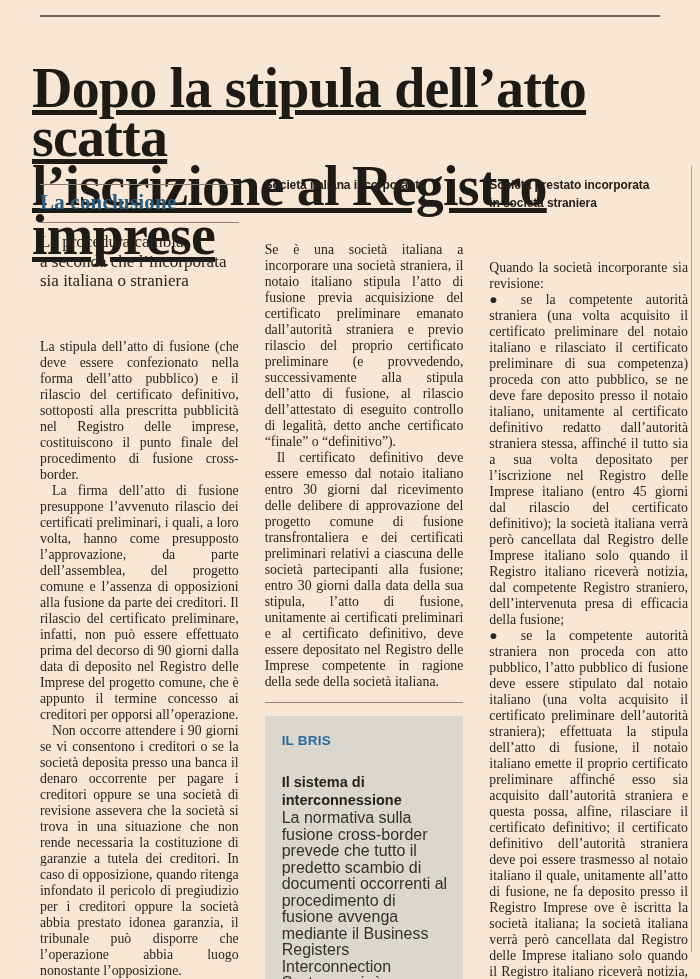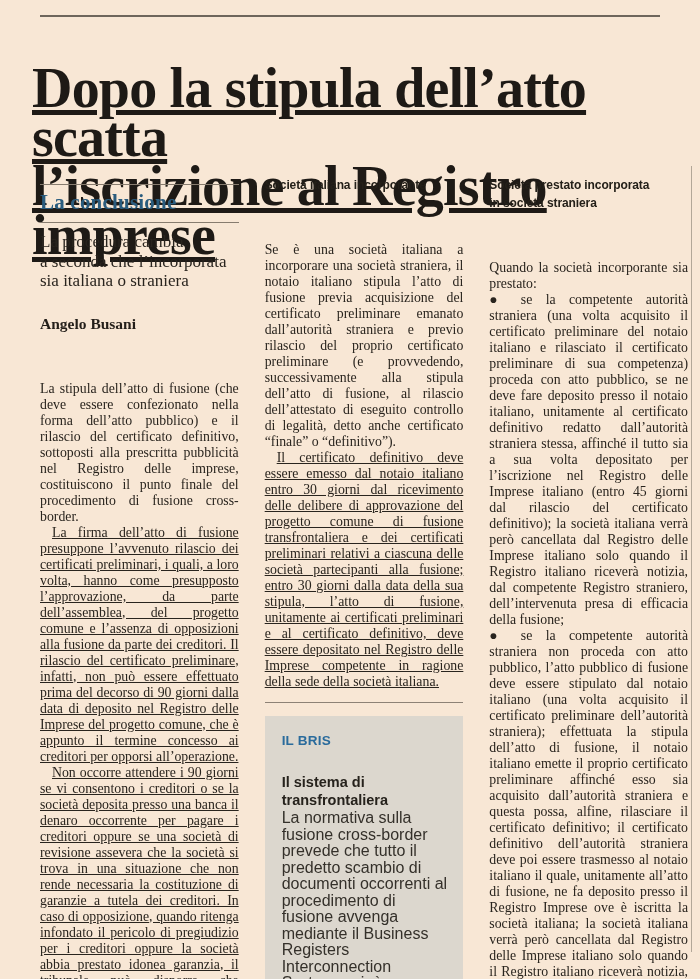--- a/index.html
+++ b/index.html
@@ -30,21 +30,21 @@
   .col { flex: 1 1 0; min-width: 0; }
 
   
   .body-text {
     font-size: 13.8px; line-height: 16px;
     text-align: justify; hyphens: auto; -webkit-hyphens: auto;
     color: #29241e;
     margin-top: 48px;
   }
   .body-text p { margin: 0; }
-  .body-text p.indent { text-indent: 12px; text-decoration: underline; }
+  .body-text p.indent { text-indent: 12px; }
 
   
   .kicker-block { border-top: 1px solid #877c6f; border-bottom: 1px solid #877c6f; margin-top: 10px; }
   .kicker {
     font-family: "Liberation Serif", serif;
     color: #2a5c7e; font-weight: 700; font-size: 21px;
     padding: 5px 0 7px 0; letter-spacing: 0.2px;
   }
   .standfirst {
     margin-top: 9px;
@@ -105,48 +105,47 @@
 
 <div class="columns">
 
   <section class="col">
     <div class="kicker-block">
       <div class="kicker">La conclusione</div>
     </div>
     <div class="standfirst">La procedura cambia
 a seconda che l’incorporata
 sia italiana o straniera</div>
-    <div class="author">Angelo Busani</div>
     <div class="body-text">
       <p>La stipula dell’atto di fusione (che deve essere confezionato nella forma dell’atto pubblico) e il rilascio del certificato definitivo, sottoposti alla prescritta pubblicità nel Registro delle imprese, costituiscono il punto finale del procedimento di fusione cross-border.</p>
       <p class="indent">La firma dell’atto di fusione presuppone l’avvenuto rilascio dei certificati preliminari, i quali, a loro volta, hanno come presupposto l’approvazione, da parte dell’assemblea, del progetto comune e l’assenza di opposizioni alla fusione da parte dei creditori. Il rilascio del certificato preliminare, infatti, non può essere effettuato prima del decorso di 90 giorni dalla data di deposito nel Registro delle Imprese del progetto comune, che è appunto il termine concesso ai creditori per opporsi all’operazione.</p>
       <p class="indent">Non occorre attendere i 90 giorni se vi consentono i creditori o se la società deposita presso una banca il denaro occorrente per pagare i creditori oppure se una società di revisione assevera che la società si trova in una situazione che non rende necessaria la costituzione di garanzie a tutela dei creditori. In caso di opposizione, quando ritenga infondato il pericolo di pregiudizio per i creditori oppure la società abbia prestato idonea garanzia, il tribunale può disporre che l’operazione abbia luogo nonostante l’opposizione.</p>
     </div>
   </section>
 
   <section class="col">
     <div class="col-heading">Società italiana incorporante</div>
     <div class="body-text">
       <p>Se è una società italiana a incorporare una società straniera, il notaio italiano stipula l’atto di fusione previa acquisizione del certificato preliminare emanato dall’autorità straniera e previo rilascio del proprio certificato preliminare (e provvedendo, successivamente alla stipula dell’atto di fusione, al rilascio dell’attestato di eseguito controllo di legalità, detto anche certificato “finale” o “definitivo”).</p>
       <p class="indent">Il certificato definitivo deve essere emesso dal notaio italiano entro 30 giorni dal ricevimento delle delibere di approvazione del progetto comune di fusione transfrontaliera e dei certificati preliminari relativi a ciascuna delle società partecipanti alla fusione; entro 30 giorni dalla data della sua stipula, l’atto di fusione, unitamente ai certificati preliminari e al certificato definitivo, deve essere depositato nel Registro delle Imprese competente in ragione della sede della società italiana.</p>
     </div>
     <div class="box-rule"></div>
     <div class="info-box">
       <div class="box-label">IL BRIS</div>
       <div class="box-title">Il sistema di
-transfrontaliera</div>
+interconnessione</div>
       <div class="box-body">La normativa sulla fusione cross-border prevede che tutto il predetto scambio di documenti occorrenti al procedimento di fusione avvenga mediante il Business Registers Interconnection System e cioè un sistema di interconnessione tra i Registri delle società che operano nei singoli Stati.</div>
     </div>
   </section>
 
   <section class="col">
     <div class="col-heading">Società prestato incorporata
 in società straniera</div>
     <div class="body-text">
-      <p>Quando la società incorporante sia prestato:</p>
+      <p>Quando la società incorporante sia revisione:</p>
       <p>● se la competente autorità straniera (una volta acquisito il certificato preliminare del notaio italiano e rilasciato il certificato preliminare di sua competenza) proceda con atto pubblico, se ne deve fare deposito presso il notaio italiano, unitamente al certificato definitivo redatto dall’autorità straniera stessa, affinché il tutto sia a sua volta depositato per l’iscrizione nel Registro delle Imprese italiano (entro 45 giorni dal rilascio del certificato definitivo); la società italiana verrà però cancellata dal Registro delle Imprese italiano solo quando il Registro italiano riceverà notizia, dal competente Registro straniero, dell’intervenuta presa di efficacia della fusione;</p>
       <p>● se la competente autorità straniera non proceda con atto pubblico, l’atto pubblico di fusione deve essere stipulato dal notaio italiano (una volta acquisito il certificato preliminare dell’autorità straniera); effettuata la stipula dell’atto di fusione, il notaio italiano emette il proprio certificato preliminare affinché esso sia acquisito dall’autorità straniera e questa possa, alfine, rilasciare il certificato definitivo; il certificato definitivo dell’autorità straniera deve poi essere trasmesso al notaio italiano il quale, unitamente all’atto di fusione, ne fa deposito presso il Registro Imprese ove è iscritta la società italiana; la società italiana verrà però cancellata dal Registro delle Imprese italiano solo quando il Registro italiano riceverà notizia, dal competente Registro straniero, dell’intervenuta presa di efficacia della fusione.</p>
     </div>
     <div class="copyright">© RIPRODUZIONE RISERVATA</div>
   </section>
 
 </div>
 
 <div class="right-edge-rule"></div>
 

